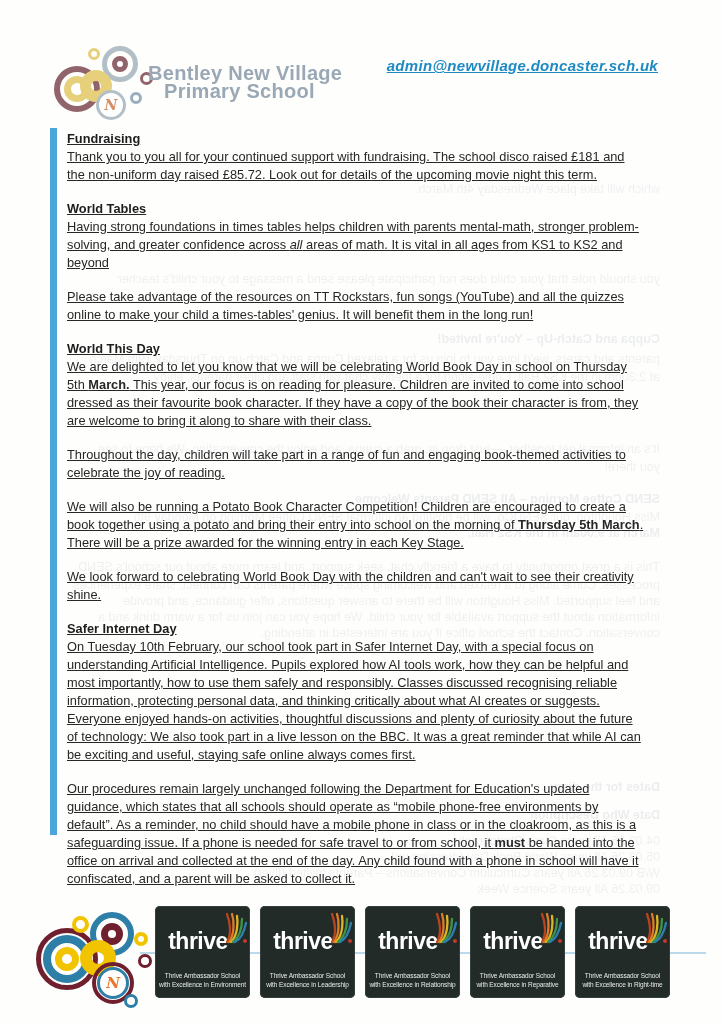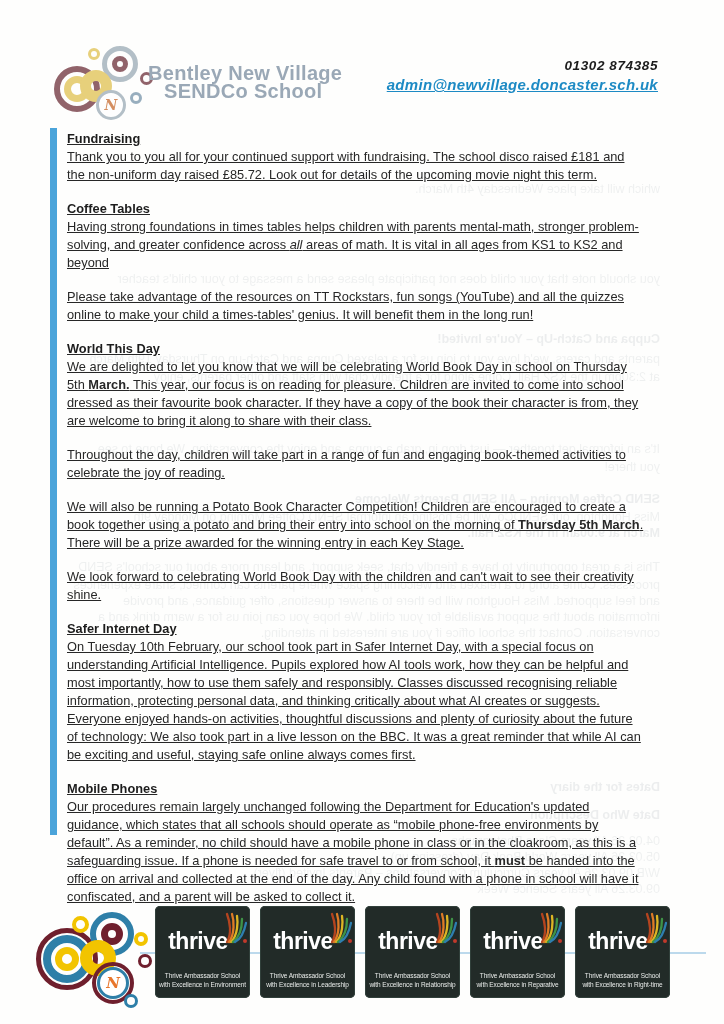--- a/index.html
+++ b/index.html
@@ -56,25 +56,24 @@
     <div class="r" style="left:26px;top:24px;width:32px;height:32px;border:11px solid #eec83f"></div>
     <div class="r" style="left:86px;top:26px;width:13px;height:13px;border:3px solid #8f4450"></div>
     <div class="r" style="left:76px;top:46px;width:12px;height:12px;border:3px solid #7fa3bd"></div>
     <div class="r n-circle" style="left:42px;top:44px;width:30px;height:30px;border:3px solid #a3b6c2;background:#fff">
       <span style="font-size:14px">N</span>
     </div>
   </div>
 
   <div class="school-name">
     <div class="l1">Bentley New Village</div>
-    <div class="l2">SENDCo School</div>
+    <div class="l2">Primary School</div>
   </div>
 
   <div class="header-contact">
-    <div class="phone">01302 874385</div>
     <a class="email">admin@newvillage.doncaster.sch.uk</a>
   </div>
 
   <div class="showthrough">
       <div style="top: 62px;">which will take place Wednesday 4th March.</div>
       <div style="top: 152px;">you should note that your child does not participate please send a message to your child's teacher</div>
       <div class="bld" style="top: 212px;">Cuppa and Catch-Up – You're Invited!</div>
       <div style="top: 232px;">parents and carers, we'd love you to join us for a relaxed Cuppa and Catch-up on Thursday 19th March</div>
       <div style="top: 250px;">at 2:30pm in the KS2 Hall. Come along for a friendly chat with staff and other parents, enjoy</div>
       <div style="top: 322px;">It's an informal get together — just drop in, grab a cuppa, and enjoy the conversation. We hope to see</div>
@@ -93,31 +92,30 @@
       <div style="top: 730px;">05.03.26      All years                  World Book Day (dressing up)</div>
       <div style="top: 746px;">W/B 09.03.26  All years                  Curriculum Conversations – Parents Invited (flyer)</div>
       <div style="top: 762px;">09.03.26      All years                  Science Week</div>
     </div>
 
   <div class="accent-bar"></div>
 
   <div class="content">
       <div class="sec-heading">Fundraising</div>
       <p class="para"><span>Thank you to you all for your continued support with fundraising. The school disco raised £181 and the non-uniform day raised £85.72. Look out for details of the upcoming movie night this term.</span></p>
-      <div class="sec-heading">Coffee Tables</div>
+      <div class="sec-heading">World Tables</div>
       <p class="para"><span>Having strong foundations in times tables helps children with parents mental-math, stronger problem-solving, and greater confidence across </span><span style="font-style: italic;">all</span><span> areas of math. It is vital in all ages from KS1 to KS2 and beyond</span></p>
       <p class="para"><span>Please take advantage of the resources on TT Rockstars, fun songs (YouTube) and all the quizzes online to make your child a times-tables' genius. It will benefit them in the long run!</span></p>
       <div class="sec-heading">World This Day</div>
       <p class="para"><span>We are delighted to let you know that we will be celebrating World Book Day in school on Thursday 5th </span><span style="font-weight: 700;">March.</span><span> This year, our focus is on reading for pleasure. Children are invited to come into school dressed as their favourite book character. If they have a copy of the book their character is from, they are welcome to bring it along to share with their class.</span></p>
       <p class="para"><span>Throughout the day, children will take part in a range of fun and engaging book-themed activities to celebrate the joy of reading.</span></p>
       <p class="para"><span>We will also be running a Potato Book Character Competition! Children are encouraged to create a book together using a potato and bring their entry into school on the morning of </span><span style="font-weight: 700;">Thursday 5th March</span><span>. There will be a prize awarded for the winning entry in each Key Stage.</span></p>
       <p class="para"><span>We look forward to celebrating World Book Day with the children and can't wait to see their creativity shine.</span></p>
       <div class="sec-heading">Safer Internet Day</div>
       <p class="para"><span>On Tuesday 10th February, our school took part in Safer Internet Day, with a special focus on understanding Artificial Intelligence. Pupils explored how AI tools work, how they can be helpful and most importantly, how to use them safely and responsibly. Classes discussed recognising reliable information, protecting personal data, and thinking critically about what AI creates or suggests. Everyone enjoyed hands-on activities, thoughtful discussions and plenty of curiosity about the future of technology: We also took part in a live lesson on the BBC.  It was a great reminder that while AI can be exciting and useful, staying safe online always comes first.</span></p>
-      <div class="sec-heading">Mobile Phones</div>
       <p class="para"><span>Our procedures remain largely unchanged following the Department for Education's updated guidance, which states that all schools should operate as “mobile phone-free environments by default”. As a reminder, no child should have a mobile phone in class or in the cloakroom, as this is a safeguarding issue. If a phone is needed for safe travel to or from school, it </span><span style="font-weight: 700;">must</span><span> be handed into the office on arrival and collected at the end of the day. Any child found with a phone in school will have it confiscated, and a parent will be asked to collect it.</span></p>
     </div>
 
   <div class="footer-line"></div>
 
   <div class="logo-cluster footer-logo">
     <div class="r" style="left:0;top:16px;width:62px;height:62px;border:5px solid #6f1f2d"></div>
     <div class="r" style="left:7px;top:23px;width:48px;height:48px;border:8px solid #2e7fa8"></div>
     <div class="r" style="left:19px;top:35px;width:24px;height:24px;border:7px solid #f2c400"></div>
     <div class="r" style="left:36px;top:4px;width:17px;height:17px;border:4px solid #f2c400"></div>

